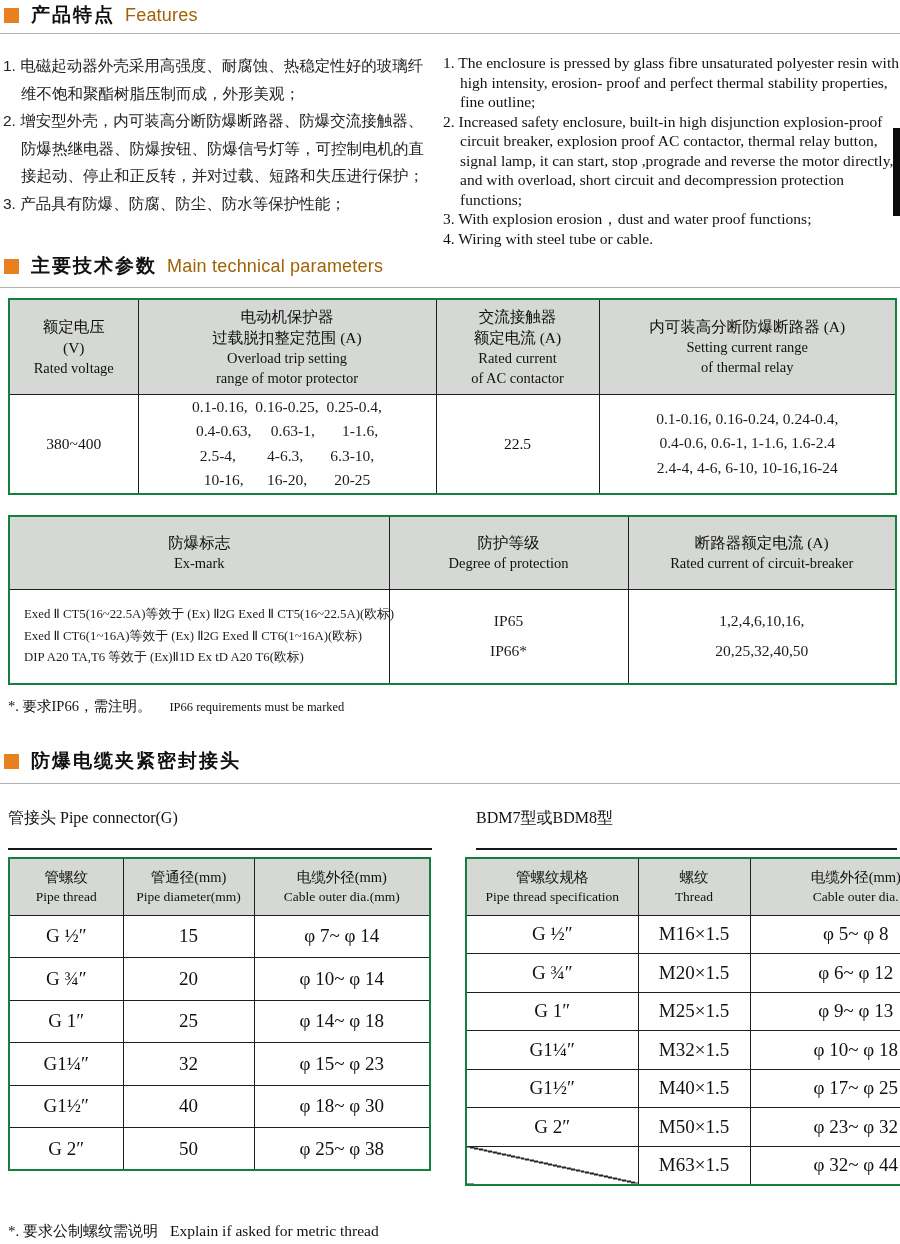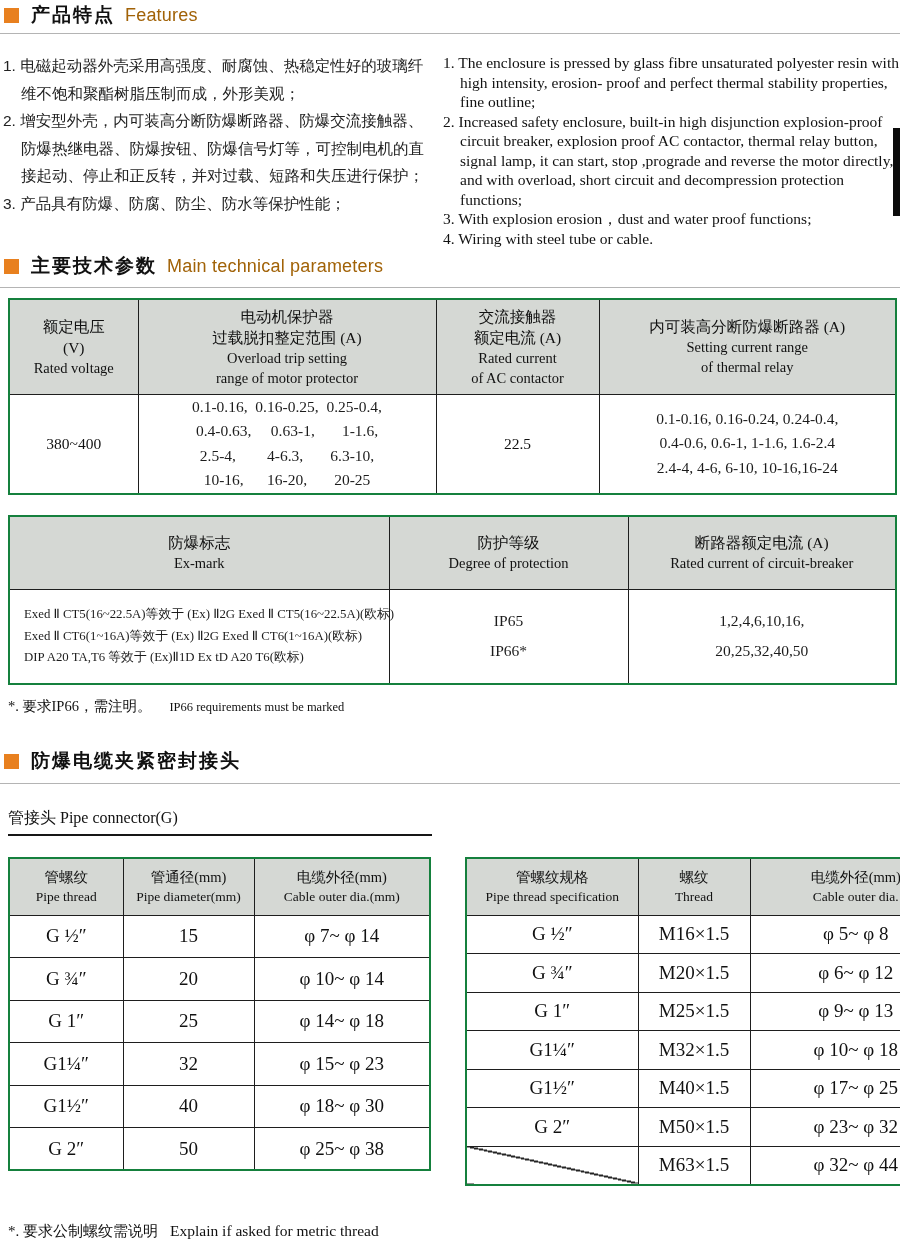--- a/index.html
+++ b/index.html
@@ -40,21 +40,21 @@
   .exmark { text-align:left !important; padding:0 14px !important; }
   .exmark .data-line { font-size:12.8px; line-height:21.5px; white-space:nowrap; }
   .t2 .data-line2 { font-size:15.5px; line-height:30px; }
 
   .note { position:absolute; left:8px; font-family:"Liberation Serif", serif; color:#111; }
   .note .nzh { font-size:14.5px; }
   .note .nen { font-size:12.5px; margin-left:14px; }
 
   
   .caption { position:absolute; font-family:"Liberation Serif", serif; font-size:16px; color:#111;
-    padding-bottom:5px; border-bottom:2.5px solid #161616; }
+    padding-bottom:19px; border-bottom:2.5px solid #161616; }
   .cap-left { left:8px; top:808px; width:424px; }
   .cap-right { left:476px; top:808px; width:421px; }
   .bt { position:absolute; top:857px; }
   .bt-left { left:8px; width:423px; }
   .bt-right { left:465px; width:498px; }
   .bt .zh { font-size:14.5px; line-height:20px; }
   .bt .en { font-size:13.5px; line-height:19px; }
   .bt .cell-val { font-size:19px; }
   .diag { background:linear-gradient(to top right,
       transparent calc(50% - 0.9px), #222 calc(50% - 0.9px),
@@ -189,20 +189,21 @@
     <span class="nen">IP66 requirements must be marked</span>
   </div>
 
   <div class="sec-header" style="top:748px;">
     <span class="bullet"></span>
     <span class="sec-title-zh">防爆电缆夹紧密封接头</span>
   </div>
   <div class="divider" style="top:783px;"></div>
 
   <div class="caption cap-left">管接头 Pipe connector(G)</div>
+  <div class="caption cap-right">BDM7型或BDM8型</div>
 
   <table class="dtable bt bt-left">
     <colgroup>
         <col style="width:114px">
         <col style="width:131px">
         <col>
       </colgroup>
     <tbody>
         <tr class="thead" style="height:57px;">
       <th>

